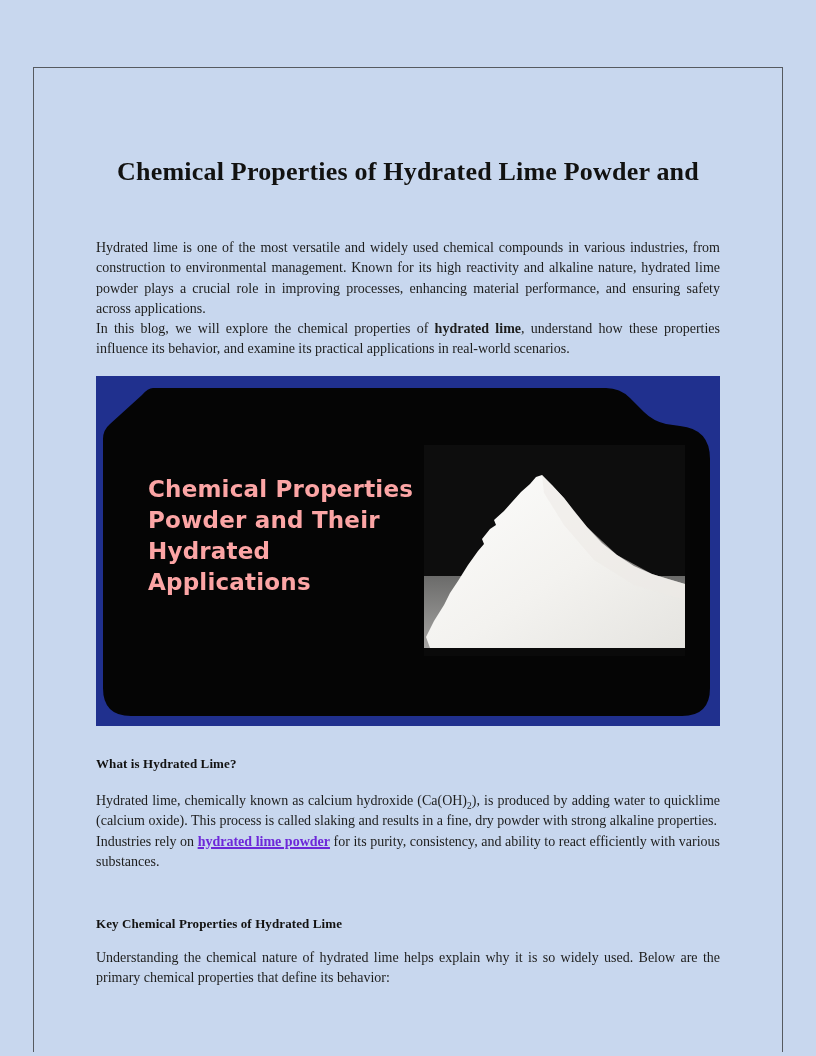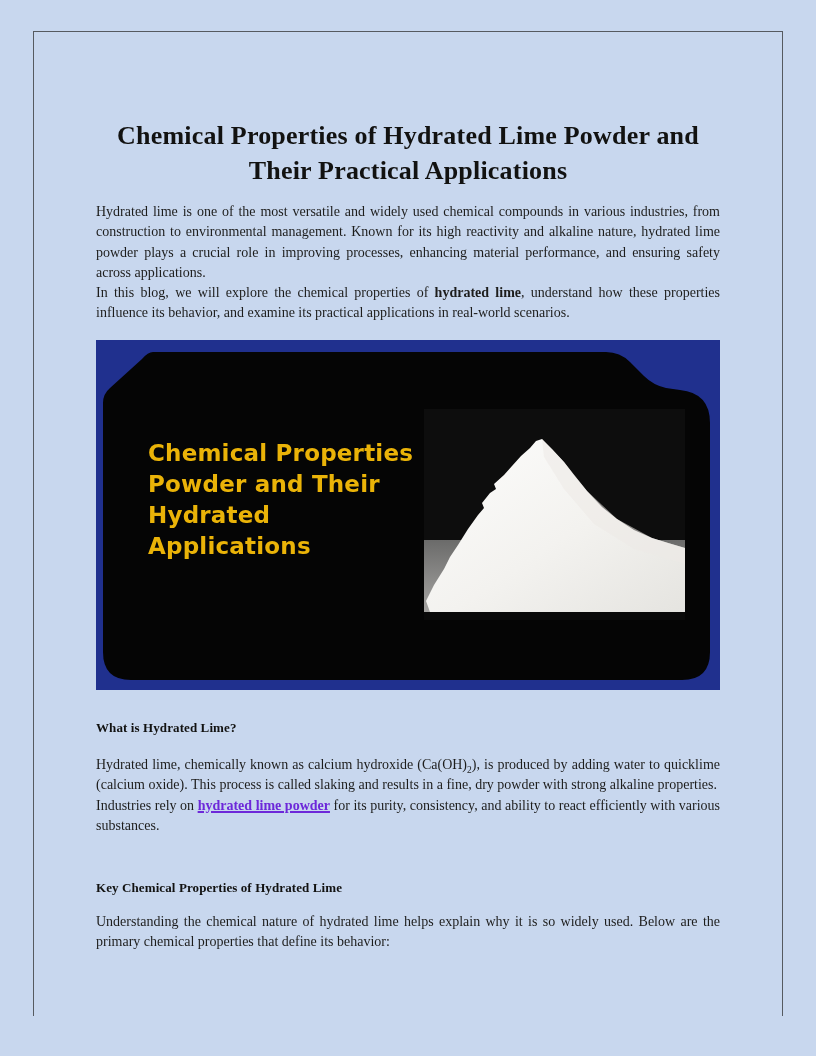--- a/index.html
+++ b/index.html
@@ -1,21 +1,21 @@
 <!DOCTYPE html>
 <html><head>
 <meta charset="utf-8">
 <style>
   * { margin:0; padding:0; box-sizing:border-box; }
   html,body { width:816px; height:1056px; }
   body { font-family:"Liberation Serif", serif; background:#c8d7ee; }
 
   .page {
     position:relative; width:816px; height:1016px;
-    background:#c8d7ee; overflow:hidden;
+    background:#c8d7ee; overflow:hidden;margin-top:36px;
   }
   .frame {
     position:absolute; left:33px; top:31px; width:750px; height:991px;
     border:1px solid #565a60; pointer-events:none;
   }
 
   .title {
     position:absolute; left:96px; top:118px; width:624px;
     text-align:center; font-weight:bold; font-size:26px; line-height:35px;
     color:#121211; letter-spacing:0.2px;
@@ -48,37 +48,36 @@
 
   .banner {
     position:absolute; left:96px; top:340px; width:624px; height:350px;
     background:#20308e;
   }
   .banner svg.panel { position:absolute; left:0; top:0; width:624px; height:350px; display:block; }
 
   .banner-heading {
     position:absolute; left:52px; top:98px; width:300px;
     font-family:"DejaVu Sans", sans-serif; font-weight:bold;
-    font-size:23px; line-height:31px; color:#eab308; letter-spacing:0.2px;
+    font-size:23px; line-height:31px; color:#fca5a5; letter-spacing:0.2px;
   }
 
   .photo {
     position:absolute; left:328px; top:69px; width:261px; height:211px;
   }
   .photo svg { display:block; width:261px; height:211px; }
 </style>
 </head>
 <body>
 
 <div class="page">
   <div class="frame"></div>
 
   <h1 class="title">
     <div>Chemical Properties of Hydrated Lime Powder and</div>
-    <div>Their Practical Applications</div>
   </h1>
 
   <div class="bodyblock intro">
     <p><span>Hydrated lime is one of the most versatile and widely used chemical compounds in various industries, from construction to environmental management. Known for its high reactivity and alkaline nature, hydrated lime powder plays a crucial role in improving processes, enhancing material performance, and ensuring safety across applications.</span></p>
     <p><span>In this blog, we will explore the chemical properties of </span><span class="bold">hydrated lime</span><span>, understand how these properties influence its behavior, and examine its practical applications in real-world scenarios.</span></p>
   </div>
 
   <div class="banner">
     <svg class="panel" viewBox="0 0 624 350" aria-hidden="true">
       <path d="M 57 12

